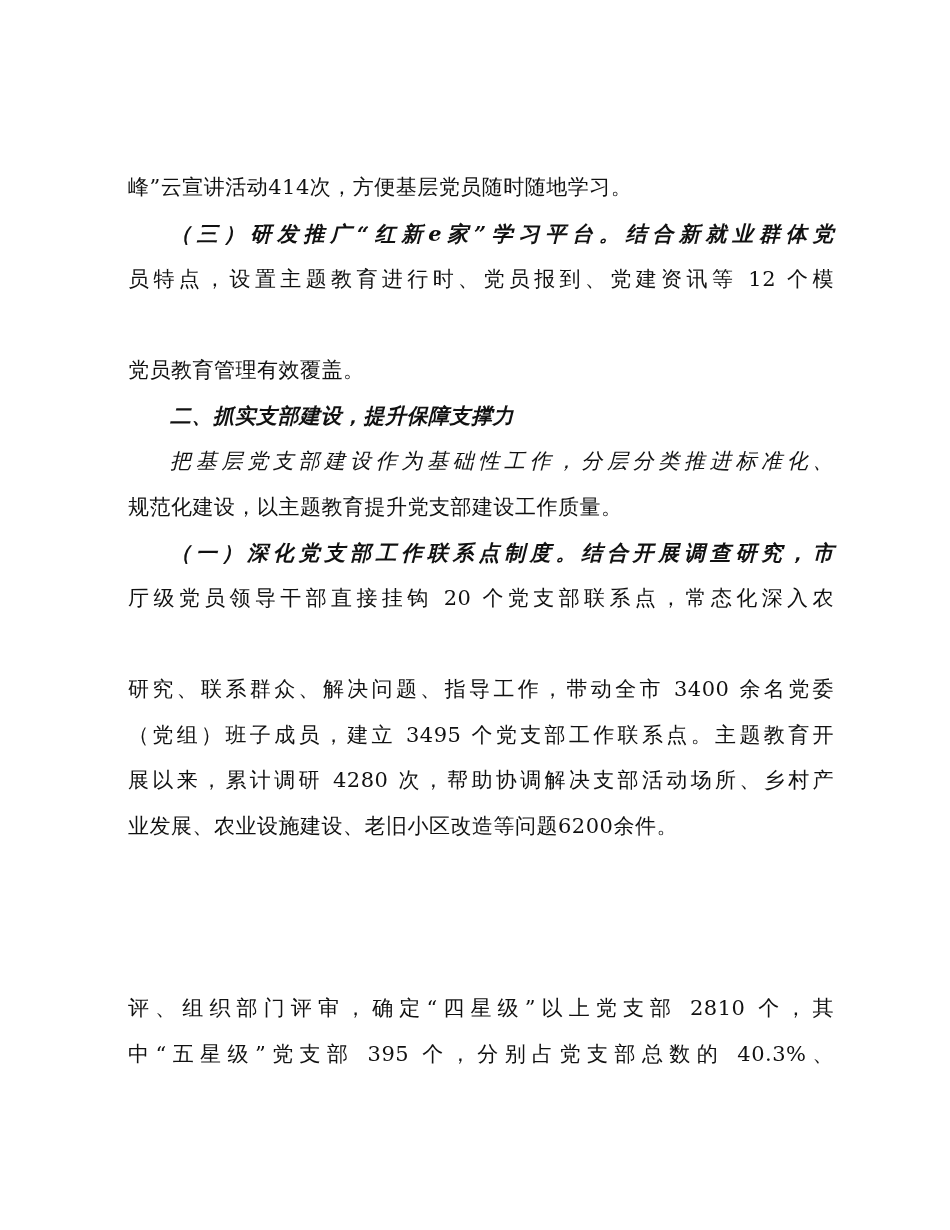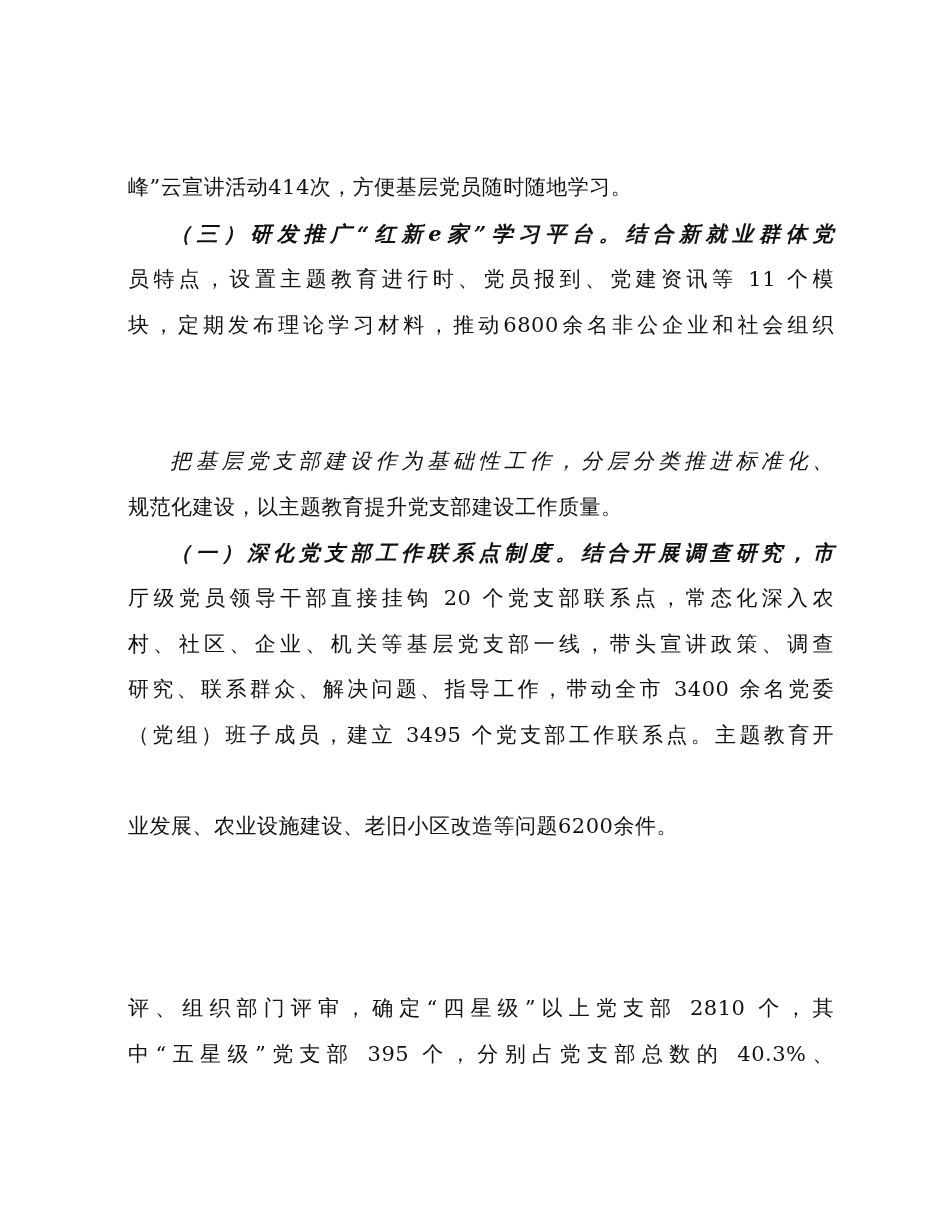--- a/index.html
+++ b/index.html
@@ -13,29 +13,30 @@
   .heading { font-family: "DejaVu Sans", "Liberation Sans", sans-serif; font-weight: bold; font-size: 21px; }
   .subhead { font-weight: bold; }
 </style>
 </head>
 <body>
 
 <div class="page">
   <div class="line last" style="top:172px">峰”云宣讲活动414次，方便基层党员随时随地学习。</div>
 
   <div class="line indent subhead" style="top:219px">（三）研发推广“红新e家”学习平台。结合新就业群体党</div>
-  <div class="line" style="top:264px">员特点，设置主题教育进行时、党员报到、党建资讯等 11 个模</div>
-  <div class="line" style="top:310px">块，定期发布理论学习材料，推动6800余名非公企业和社会组织</div>
+  <div class="line" style="top:264px">员特点，设置主题教育进行时、党员报到、党建资讯等 12 个模</div>
+  <div class="line last" style="top:355px">党员教育管理有效覆盖。</div>
 
+  <div class="line indent last heading" style="top:401px">二、抓实支部建设，提升保障支撑力</div>
 
   <div class="line indent" style="top:446px">把基层党支部建设作为基础性工作，分层分类推进标准化、</div>
   <div class="line indent subhead" style="top:538px">（一）深化党支部工作联系点制度。结合开展调查研究，市</div>
 
   <div class="line last" style="top:492px">规范化建设，以主题教育提升党支部建设工作质量。</div>
   <div class="line" style="top:583px">厅级党员领导干部直接挂钩 20 个党支部联系点，常态化深入农</div>
-  <div class="line" style="top:629px">村、社区、企业、机关等基层党支部一线，带头宣讲政策、调查</div>
   <div class="line" style="top:674px">研究、联系群众、解决问题、指导工作，带动全市 3400 余名党委</div>
   <div class="line" style="top:720px">（党组）班子成员，建立 3495 个党支部工作联系点。主题教育开</div>
+  <div class="line" style="top:765px">展以来，累计调研 4280 次，帮助协调解决支部活动场所、乡村产</div>
   <div class="line last" style="top:811px">业发展、农业设施建设、老旧小区改造等问题6200余件。</div>
 
   <div class="line" style="top:993px">评、组织部门评审，确定“四星级”以上党支部 2810 个，其</div>
   <div class="line" style="top:1039px">中“五星级”党支部 395 个，分别占党支部总数的 40.3%、</div>
 </div>
 
 </body></html>

